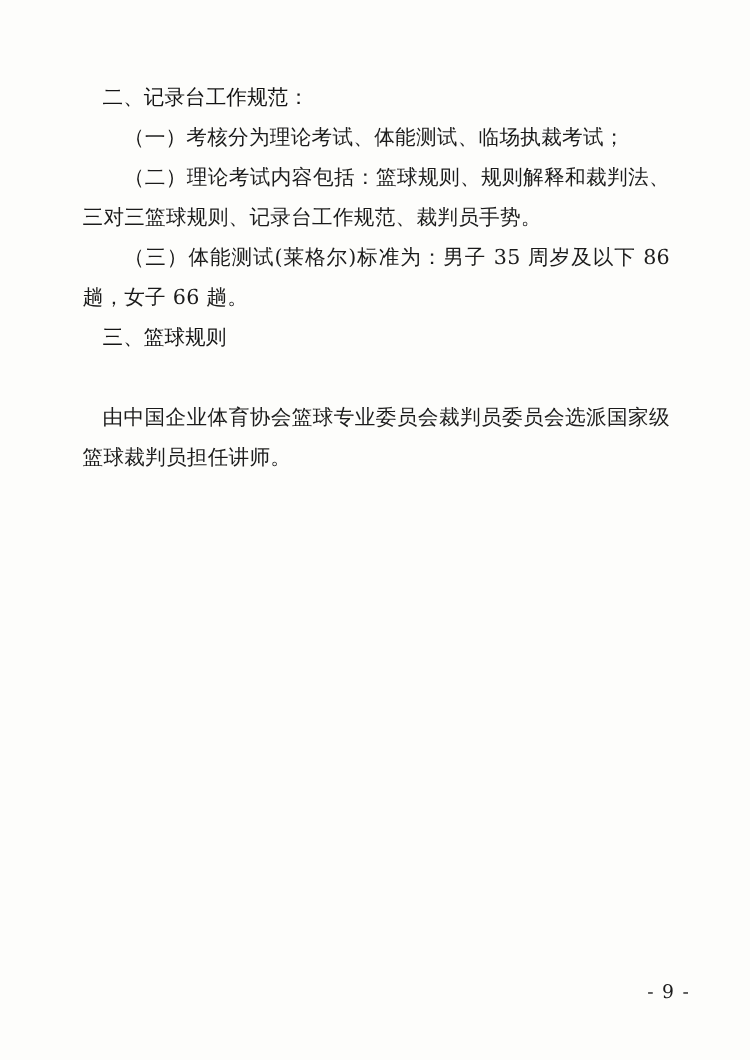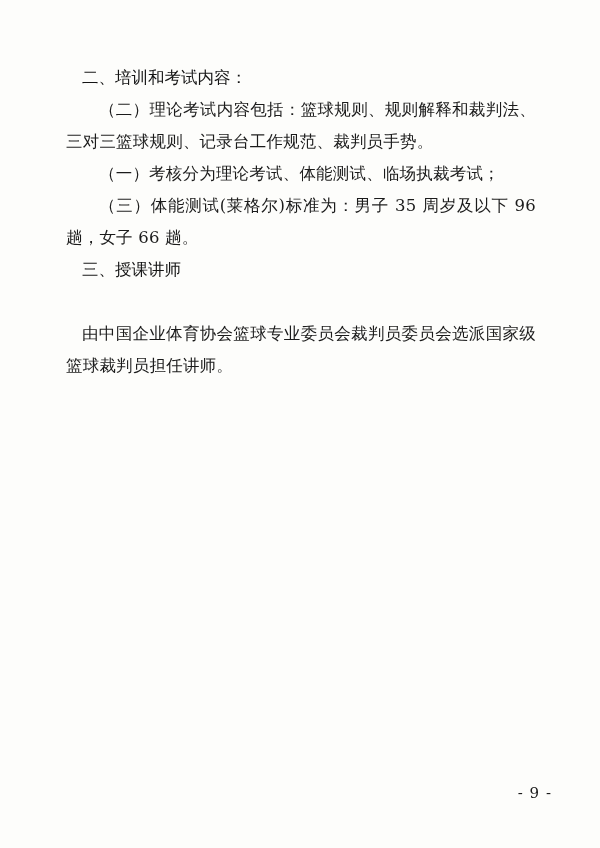--- a/index.html
+++ b/index.html
@@ -60,28 +60,28 @@
     font-family: "DejaVu Serif", "Liberation Serif", serif;
     letter-spacing: 1px;
   }
 </style>
 </head>
 <body>
 
 <div class="page">
   <div class="content">
 
-    <p class="heading">二、培训和考试内容：</p>
+    <p class="heading">二、记录台工作规范：</p>
+
+    <p class="para indent-2">（一）考核分为理论考试、体能测试、临场执裁考试；</p>
 
     <p class="para indent-2">（二）理论考试内容包括：篮球规则、规则解释和裁判法、三对三篮球规则、记录台工作规范、裁判员手势。</p>
 
-    <p class="para indent-2">（一）考核分为理论考试、体能测试、临场执裁考试；</p>
+    <p class="para indent-2">（三）体能测试(莱格尔)标准为：男子 35 周岁及以下 86 趟，女子 66 趟。</p>
 
-    <p class="para indent-2">（三）体能测试(莱格尔)标准为：男子 35 周岁及以下 96 趟，女子 66 趟。</p>
-
-    <p class="heading">三、授课讲师</p>
+    <p class="heading">三、篮球规则</p>
 
     <p class="para indent-1">由中国企业体育协会篮球专业委员会裁判员委员会选派国家级篮球裁判员担任讲师。</p>
 
   </div>
 
   <div class="page-number">- 9 -</div>
 </div>
 
 </body></html>

